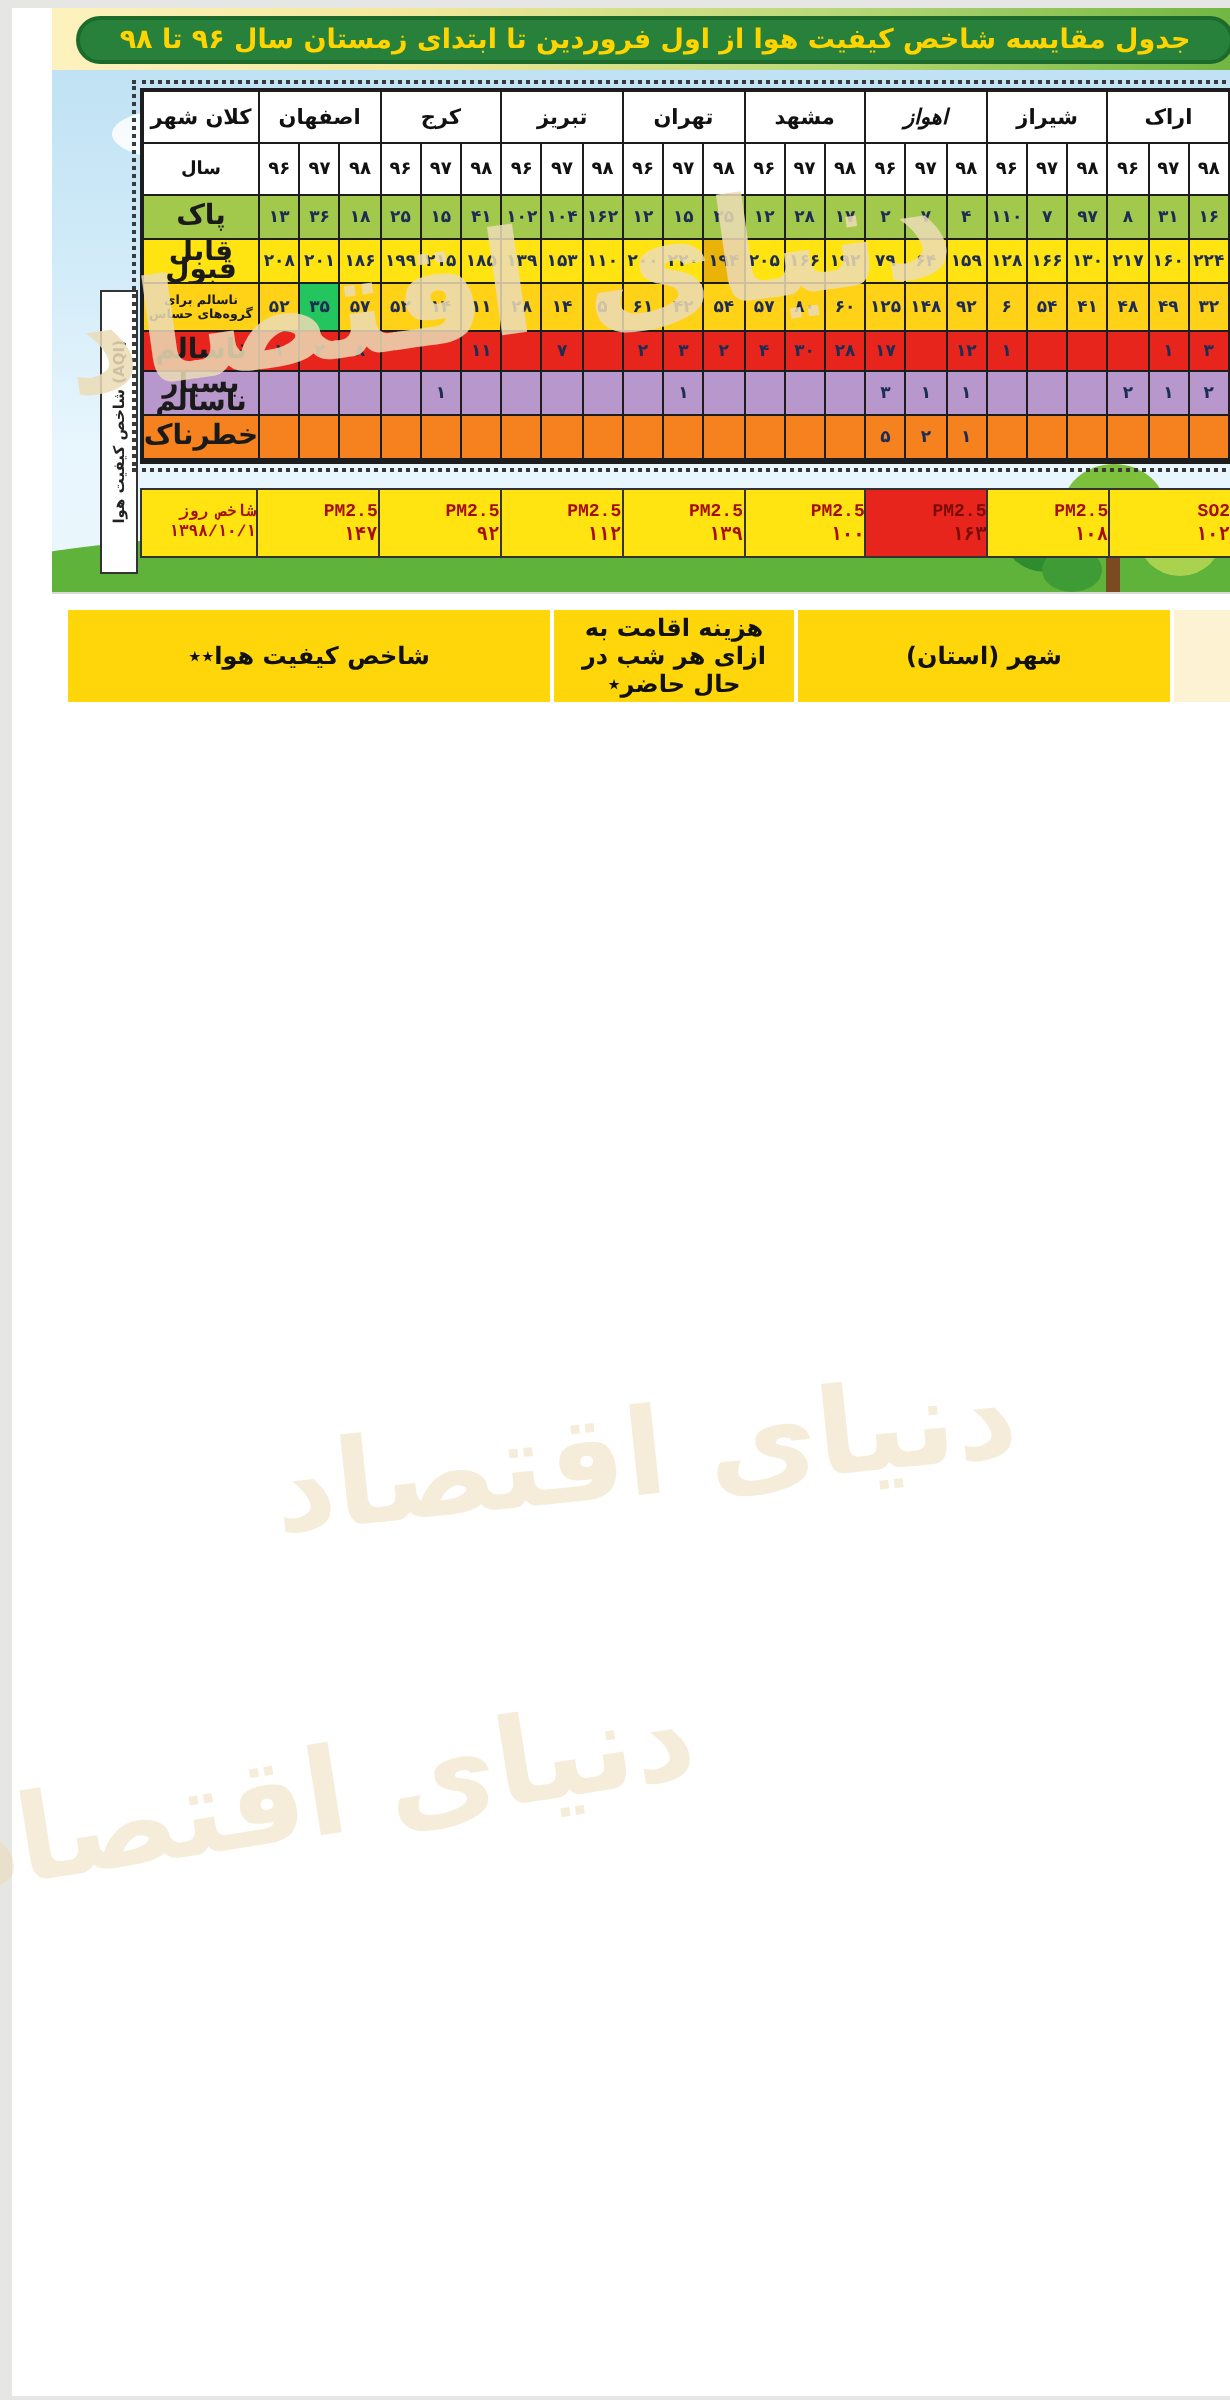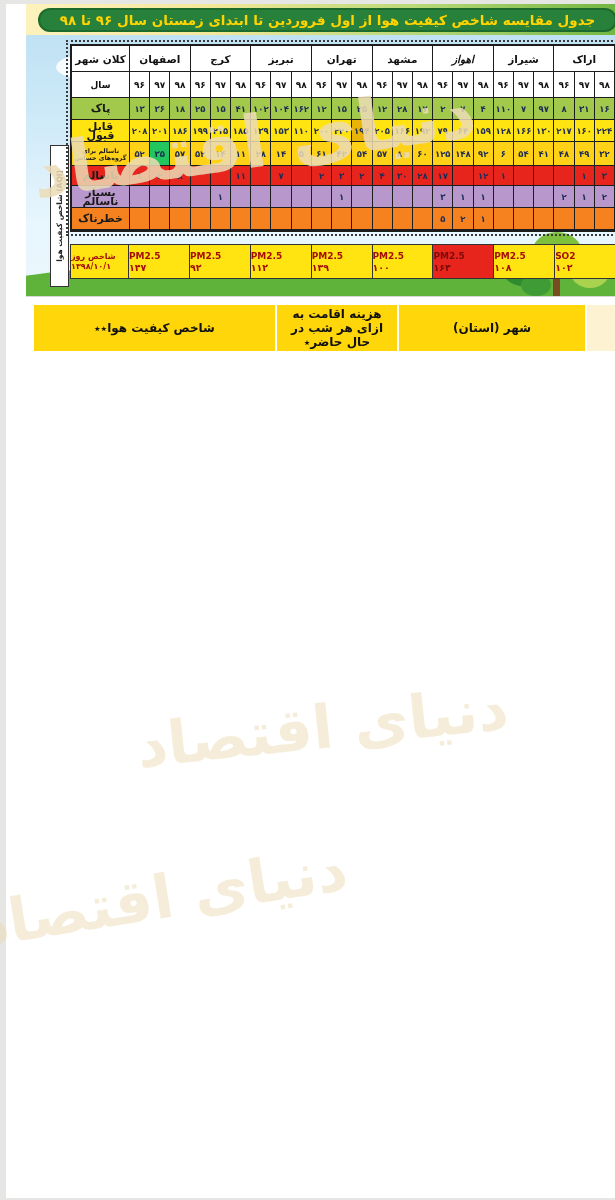--- a/index.html
+++ b/index.html
@@ -33,35 +33,35 @@
 
   .aqi-grid{position:absolute;left:44px;right:12px;top:40px;z-index:3;
     display:grid;grid-template-columns:58px repeat(24,1fr);
     background:#fff;border:2px solid #1d1d1d;outline:2px dotted #3a3a3a;outline-offset:2px;}
   .acell{border-right:1px solid #1d1d1d;border-bottom:1px solid #1d1d1d;
     display:flex;align-items:center;justify-content:center;text-align:center;
     font-weight:bold;color:#1c2c55;overflow:hidden;}
   .acell:nth-child(n){min-width:0;}
   .city-h{font-size:10.5px;color:#111;}
   .year-c{font-size:9px;color:#111;}
-  .cat-lab{font-size:11px;color:#1a1a1a;line-height:9px;}
+  .cat-lab{font-size:14px;color:#1a1a1a;line-height:9px;}
   .cat-lab.small{font-size:6.3px;line-height:7px;}
   .val{font-size:8.5px;}
 
   .aqi-side{position:absolute;left:24px;top:141px;width:17px;height:140px;z-index:3;
     background:#fff;border:1px solid #333;display:flex;align-items:center;justify-content:center;}
   .aqi-side span{writing-mode:vertical-rl;transform:rotate(180deg);
     font-size:7.5px;font-weight:bold;color:#222;white-space:nowrap;}
 
   .pm-grid{position:absolute;left:44px;right:12px;top:240px;height:33px;z-index:3;
     display:grid;grid-template-columns:58px repeat(8,1fr);
     border:1px solid #333;background:#ffe412;}
   .pmcell{border-right:1px solid #333;display:flex;flex-direction:column;
-    align-items:flex-start;justify-content:center;background:#ffe412;
-    color:#a50e06;font-weight:bold;line-height:11px;}
+    align-items:flex-end;justify-content:center;background:#ffe412;
+    color:#a50e06;font-weight:bold;line-height:11px;font-family:Liberation Mono, monospace;}
   .pmcell .p{font-size:9px;}
   .pmcell .v{font-size:9.5px;}
   .pmcell.alert{background:#e8251d;color:#7a0c08;}
   .pm-label{font-size:8px;line-height:10px;color:#a50e06;}
 
   .watermark{position:absolute;font-weight:bold;color:#ecdcb6;
     white-space:nowrap;pointer-events:none;z-index:5;}
   .wm-hero{font-size:72px;top:96px;left:4px;transform:rotate(-8deg);opacity:.85;}
   .wm-mid{font-size:60px;opacity:.5;}
 

